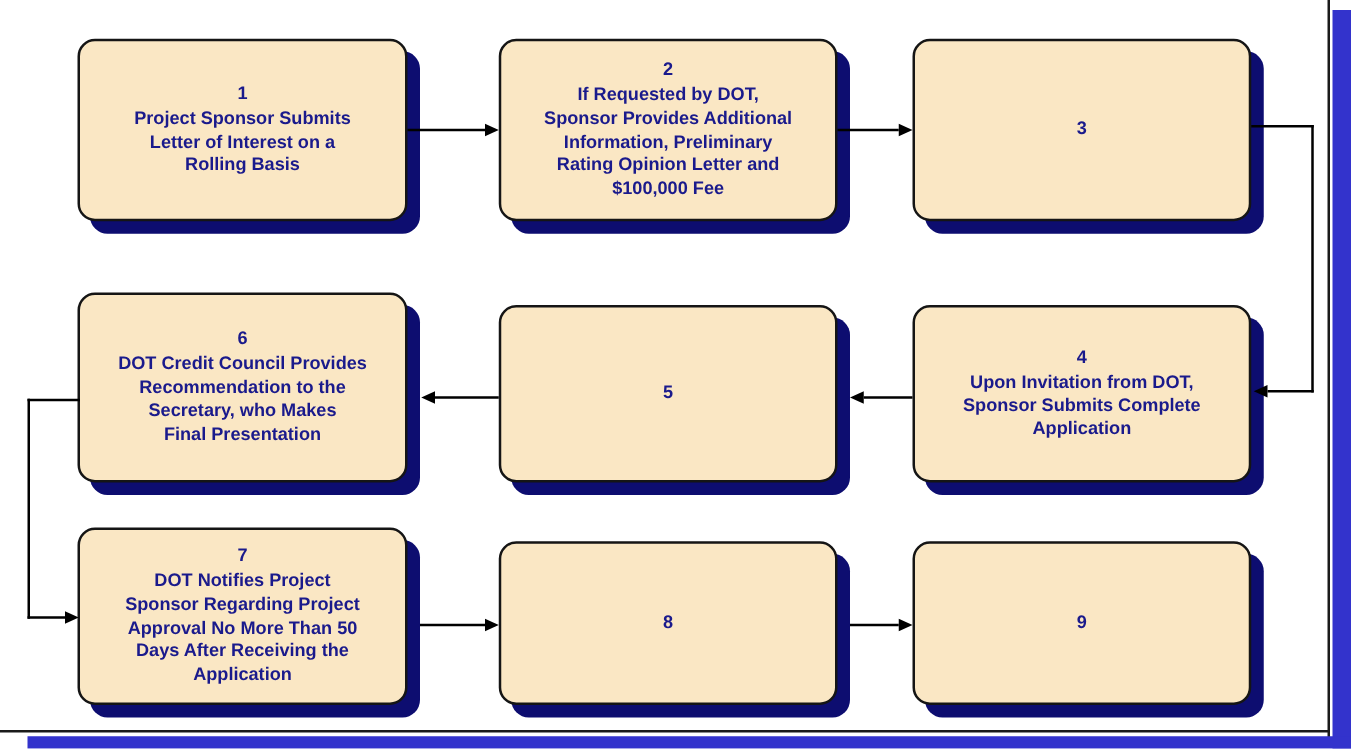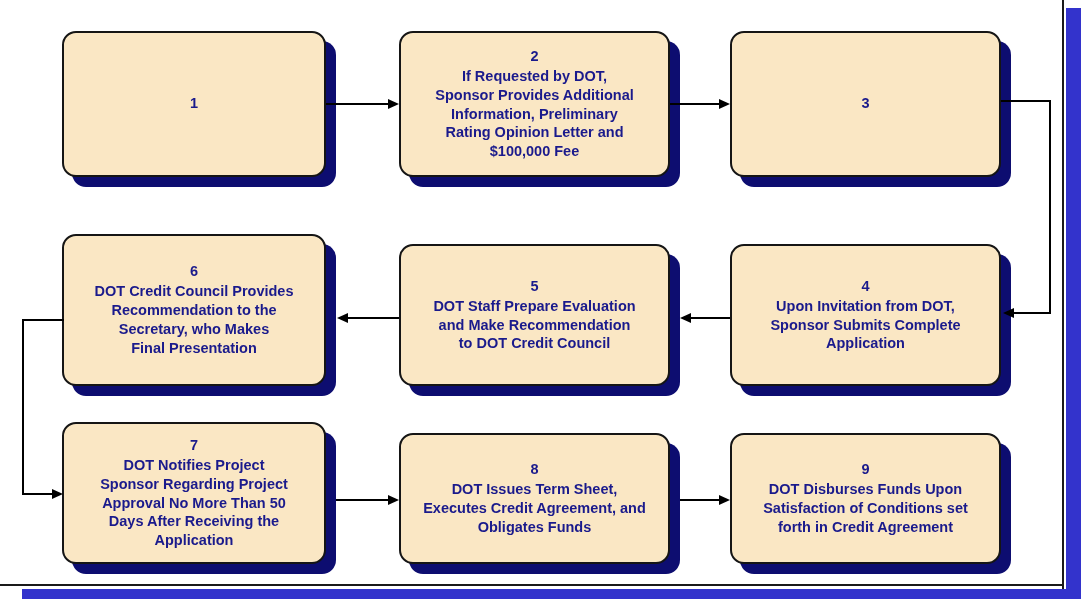--- a/index.html
+++ b/index.html
@@ -117,20 +117,23 @@
 <div id="canvas">
 
   <div class="frame-line-right"></div>
   <div class="frame-line-bottom"></div>
   <div class="frame-band-right"></div>
   <div class="frame-band-bottom"></div>
 
   <div class="node-shadow" style="left:72px; top:41px; width:264px; height:146px;"></div>
   <div class="node" style="left:62px; top:31px; width:264px; height:146px;">
     <span class="node-num">1</span>
+    <span class="node-text">Project Sponsor Submits
+Letter of Interest on a
+Rolling Basis</span>
   </div>
 
   <div class="node-shadow" style="left:409px; top:41px; width:271px; height:146px;"></div>
   <div class="node" style="left:399px; top:31px; width:271px; height:146px;">
     <span class="node-num">2</span>
     <span class="node-text">If Requested by DOT,
 Sponsor Provides Additional
 Information, Preliminary
 Rating Opinion Letter and
 $100,000 Fee</span>
@@ -146,23 +149,20 @@
     <span class="node-num">6</span>
     <span class="node-text">DOT Credit Council Provides
 Recommendation to the
 Secretary, who Makes
 Final Presentation</span>
   </div>
 
   <div class="node-shadow" style="left:409px; top:254px; width:271px; height:142px;"></div>
   <div class="node" style="left:399px; top:244px; width:271px; height:142px;">
     <span class="node-num">5</span>
-    <span class="node-text">DOT Staff Prepare Evaluation
-and Make Recommendation
-to DOT Credit Council</span>
   </div>
 
   <div class="node-shadow" style="left:740px; top:254px; width:271px; height:142px;"></div>
   <div class="node" style="left:730px; top:244px; width:271px; height:142px;">
     <span class="node-num">4</span>
     <span class="node-text">Upon Invitation from DOT,
 Sponsor Submits Complete
 Application</span>
   </div>
 
@@ -172,31 +172,25 @@
     <span class="node-text">DOT Notifies Project
 Sponsor Regarding Project
 Approval No More Than 50
 Days After Receiving the
 Application</span>
   </div>
 
   <div class="node-shadow" style="left:409px; top:443px; width:271px; height:131px;"></div>
   <div class="node" style="left:399px; top:433px; width:271px; height:131px;">
     <span class="node-num">8</span>
-    <span class="node-text">DOT Issues Term Sheet,
-Executes Credit Agreement, and
-Obligates Funds</span>
   </div>
 
   <div class="node-shadow" style="left:740px; top:443px; width:271px; height:131px;"></div>
   <div class="node" style="left:730px; top:433px; width:271px; height:131px;">
     <span class="node-num">9</span>
-    <span class="node-text">DOT Disburses Funds Upon
-Satisfaction of Conditions set
-forth in Credit Agreement</span>
   </div>
 
   <div class="conn conn-h" style="left:326px; top:103px; width:62px;"></div>
   <div class="arrow-head arrow-right" style="left:388px; top:99px;"></div>
 
   <div class="conn conn-h" style="left:670px; top:103px; width:49px;"></div>
   <div class="arrow-head arrow-right" style="left:719px; top:99px;"></div>
 
   <div class="conn conn-h" style="left:1001px; top:100px; width:50px;"></div>
   <div class="conn conn-v" style="left:1049px; top:100px; height:214px;"></div>

